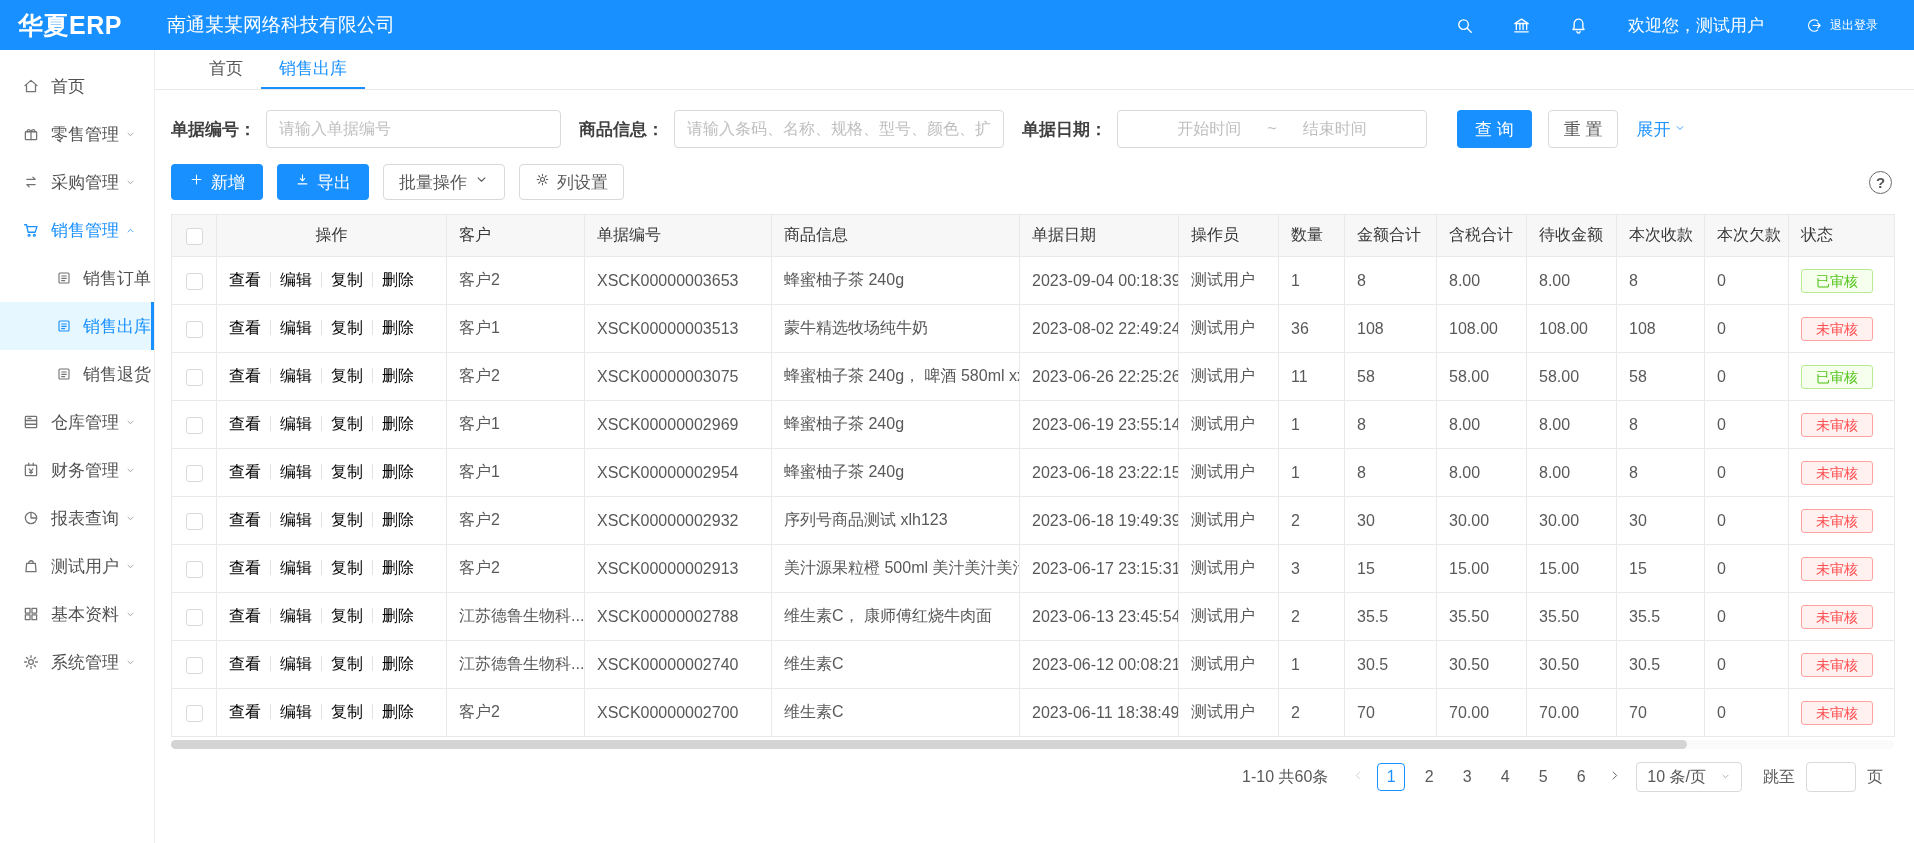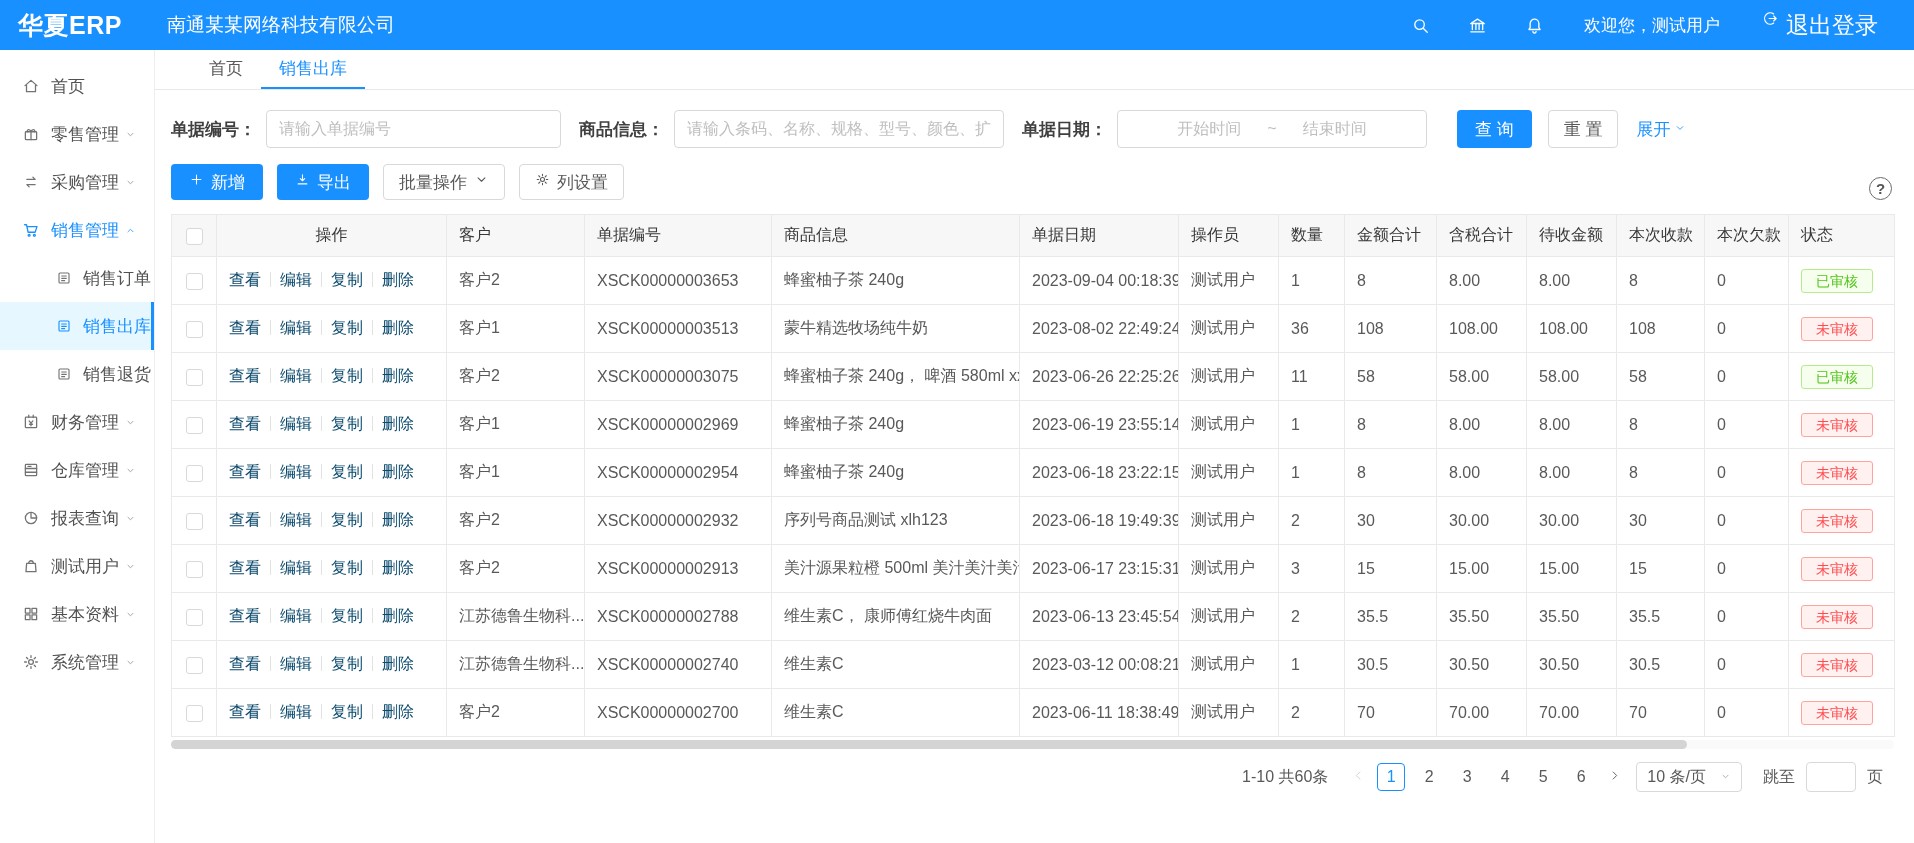--- a/index.html
+++ b/index.html
@@ -8,21 +8,21 @@
   .page { width: 1914px; height: 843px; display: flex; flex-direction: column; }
 
   
   .topbar { height: 50px; background: #1890ff; display: flex; align-items: center; flex: 0 0 50px; }
   .logo { width: 155px; padding-left: 18px; color: #fff; font-size: 25px; font-weight: bold; letter-spacing: .5px; }
   .company { color: #fff; font-size: 19px; margin-left: 12px; }
   .top-right { margin-left: auto; display: flex; align-items: center; color: #fff; padding-right: 36px; }
   .top-right .icon svg { width: 19px; height: 19px; display: block; }
   .top-ic { margin-left: 38px; cursor: pointer; }
   .welcome { font-size: 17px; margin-left: 40px; }
-  .logout { display: flex; align-items: flex-start; gap: 7px; margin-left: 42px; font-size: 23px; cursor: pointer; }
+  .logout { display: flex; align-items: flex-start; gap: 7px; margin-left: 42px; font-size: 12px; cursor: pointer; }
   .logout .icon svg { width: 17px; height: 17px; display: block; }
 
   
   .main { flex: 1; display: flex; min-height: 0; }
   .sidebar { width: 155px; flex: 0 0 155px; border-right: 1px solid #eee; padding-top: 12px; }
   .side-item { height: 48px; display: flex; align-items: center; padding-left: 22px; font-size: 17px;
     color: #515151; cursor: pointer; position: relative; }
   .side-item .icon { color: #737373; margin-right: 11px; }
   .side-item .icon svg { width: 18px; height: 18px; display: block; }
   .side-item.sub { padding-left: 56px; }
@@ -54,36 +54,36 @@
   .datebox { width: 310px; height: 38px; border: 1px solid #d9d9d9; border-radius: 4px; display: flex;
     align-items: center; justify-content: center; gap: 26px; color: #bfbfbf; font-size: 16px; cursor: text; }
   .btn { height: 38px; border-radius: 4px; font-size: 17px; display: inline-flex; align-items: center;
     justify-content: center; cursor: pointer; border: 1px solid transparent; font-family: inherit; white-space: nowrap; }
   .btn-primary { background: #1890ff; color: #fff; padding: 0 17px; }
   .btn-plain { background: #fff; color: #595959; border-color: #d9d9d9; padding: 0 15px; }
   .btn-search { margin-left: 12px; } .btn-reset { margin-left: 16px; }
   .expand-link { margin-left: 18px; color: #1890ff; font-size: 17px; display: flex; align-items: center; gap: 4px; cursor: pointer; }
   .expand-link svg { width: 12px; height: 12px; }
 
-  .toolbar { display: flex; align-items: flex-end; margin-top: 16px; }
+  .toolbar { display: flex; align-items: center; margin-top: 16px; }
   .toolbar .btn { height: 36px; margin-right: 14px; gap: 7px; }
   .toolbar .btn svg { width: 15px; height: 15px; }
   .help-circle { margin-left: auto; margin-right: 6px; width: 23px; height: 23px; border: 1px solid #6b6b6b;
     border-radius: 50%; color: #555; font-size: 15px; display: flex; align-items: center; justify-content: center;
     font-weight: bold; cursor: pointer; }
 
   
   table { border-collapse: collapse; table-layout: fixed; width: 1723px; margin-top: 14px; font-size: 16px; }
   th, td { border: 1px solid #e9e9e9; padding: 0 12px; white-space: nowrap; overflow: hidden; text-align: left; }
   th { height: 42px; background: #f7f7f7; color: #383838; font-weight: normal; }
   td { height: 48px; color: #595959; }
   th.center, td.center { text-align: center; padding: 0 4px; }
   .cb { width: 17px; height: 17px; border: 1px solid #d9d9d9; border-radius: 3px; background: #fff;
     display: inline-block; vertical-align: middle; cursor: pointer; }
-  .alink { color: #0c4a6e; cursor: pointer; text-decoration: none; }
+  .alink { color: #000000; cursor: pointer; text-decoration: none; }
   .asep { display: inline-block; width: 1px; height: 15px; background: #e2e2e2; margin: 0 9px; vertical-align: -2px; }
   .badge { display: inline-block; font-size: 14px; line-height: 20px; padding: 1px 14px; border-radius: 3px; border: 1px solid; }
   .badge.approved { color: #52c41a; border-color: #b7eb8f; background: #f6ffed; }
   .badge.unapproved { color: #ff4d4f; border-color: #ffa39e; background: #fff1f0; }
 
   .hscroll { width: 1723px; height: 9px; margin-top: 3px; background: #fafafa; border-radius: 5px; }
   .hscroll .thumb { width: 88%; height: 9px; background: #d4d4d4; border-radius: 5px; }
 
   
   .pagination { width: 1723px; display: flex; align-items: center; justify-content: flex-end;
@@ -219,39 +219,39 @@
             <svg viewBox="0 0 24 24">
               <rect x="4.5" y="4.5" width="15" height="15" rx="1.5" fill="none" stroke="currentColor" stroke-width="1.7" stroke-linecap="round" stroke-linejoin="round"></rect>
               <path d="M8.5 9h7M8.5 12.5h7M8.5 16h4.5" fill="none" stroke="currentColor" stroke-width="1.7" stroke-linecap="round" stroke-linejoin="round"></path>
             </svg>
           </span>
           <span class="side-label">销售退货</span>
         </div>
         <div class="side-item">
           <span class="icon">
             <svg viewBox="0 0 24 24">
+              <rect x="4.5" y="4.5" width="15" height="15" rx="1" fill="none" stroke="currentColor" stroke-width="1.7" stroke-linecap="round" stroke-linejoin="round"></rect>
+              <path d="M4.5 10h15M4.5 15h15M8 7.3h4" fill="none" stroke="currentColor" stroke-width="1.7" stroke-linecap="round" stroke-linejoin="round"></path>
+            </svg>
+          </span>
+          <span class="side-label">仓库管理</span>
+          <span class="icon caret">
+            <svg viewBox="0 0 24 24">
+              <path d="M6.5 9.3 12 14.8l5.5-5.5" fill="none" stroke="currentColor" stroke-width="1.7" stroke-linecap="round" stroke-linejoin="round"></path>
+            </svg>
+          </span>
+        </div>
+        <div class="side-item">
+          <span class="icon">
+            <svg viewBox="0 0 24 24">
               <rect x="4.5" y="5.5" width="15" height="14" rx="1" fill="none" stroke="currentColor" stroke-width="1.7" stroke-linecap="round" stroke-linejoin="round"></rect>
               <path d="M9 3v3M15 3v3M9.5 10.5l2.5 3 2.5-3M12 13.5v3.5M10 15h4" fill="none" stroke="currentColor" stroke-width="1.7" stroke-linecap="round" stroke-linejoin="round"></path>
             </svg>
           </span>
           <span class="side-label">财务管理</span>
-          <span class="icon caret">
-            <svg viewBox="0 0 24 24">
-              <path d="M6.5 9.3 12 14.8l5.5-5.5" fill="none" stroke="currentColor" stroke-width="1.7" stroke-linecap="round" stroke-linejoin="round"></path>
-            </svg>
-          </span>
-        </div>
-        <div class="side-item">
-          <span class="icon">
-            <svg viewBox="0 0 24 24">
-              <rect x="4.5" y="4.5" width="15" height="15" rx="1" fill="none" stroke="currentColor" stroke-width="1.7" stroke-linecap="round" stroke-linejoin="round"></rect>
-              <path d="M4.5 10h15M4.5 15h15M8 7.3h4" fill="none" stroke="currentColor" stroke-width="1.7" stroke-linecap="round" stroke-linejoin="round"></path>
-            </svg>
-          </span>
-          <span class="side-label">仓库管理</span>
           <span class="icon caret">
             <svg viewBox="0 0 24 24">
               <path d="M6.5 9.3 12 14.8l5.5-5.5" fill="none" stroke="currentColor" stroke-width="1.7" stroke-linecap="round" stroke-linejoin="round"></path>
             </svg>
           </span>
         </div>
         <div class="side-item">
           <span class="icon">
             <svg viewBox="0 0 24 24">
               <circle cx="12" cy="12" r="7.5" fill="none" stroke="currentColor" stroke-width="1.7" stroke-linecap="round" stroke-linejoin="round"></circle>
@@ -539,21 +539,21 @@
                 <td>35.5</td>
                 <td>0</td>
                 <td><span class="badge unapproved">未审核</span></td>
               </tr>
               <tr>
                 <td class="center"><span class="cb"></span></td>
                 <td><a class="alink">查看</a><span class="asep"></span><a class="alink">编辑</a><span class="asep"></span><a class="alink">复制</a><span class="asep"></span><a class="alink">删除</a></td>
                 <td>江苏德鲁生物科...</td>
                 <td>XSCK00000002740</td>
                 <td>维生素C</td>
-                <td>2023-03-12 00:08:21</td>
+                <td>2023-06-12 00:08:21</td>
                 <td>测试用户</td>
                 <td>1</td>
                 <td>30.5</td>
                 <td>30.50</td>
                 <td>30.50</td>
                 <td>30.5</td>
                 <td>0</td>
                 <td><span class="badge unapproved">未审核</span></td>
               </tr>
               <tr>

